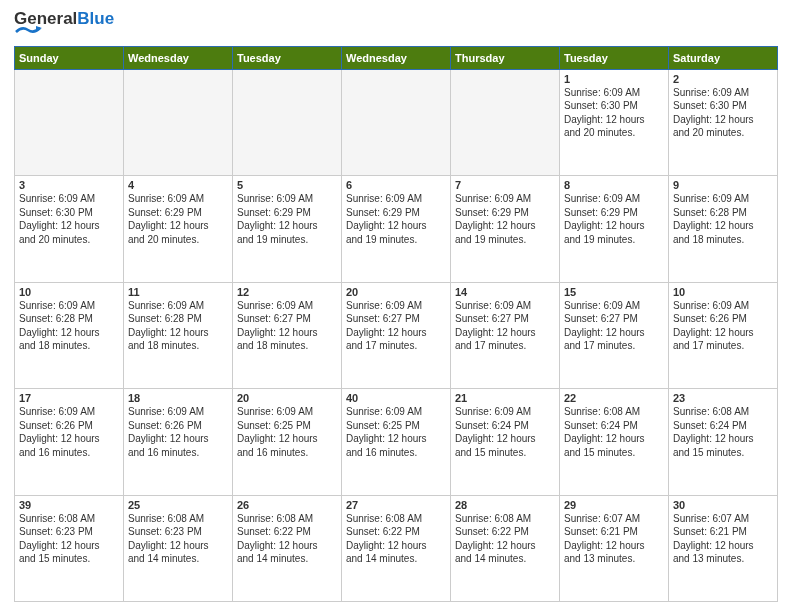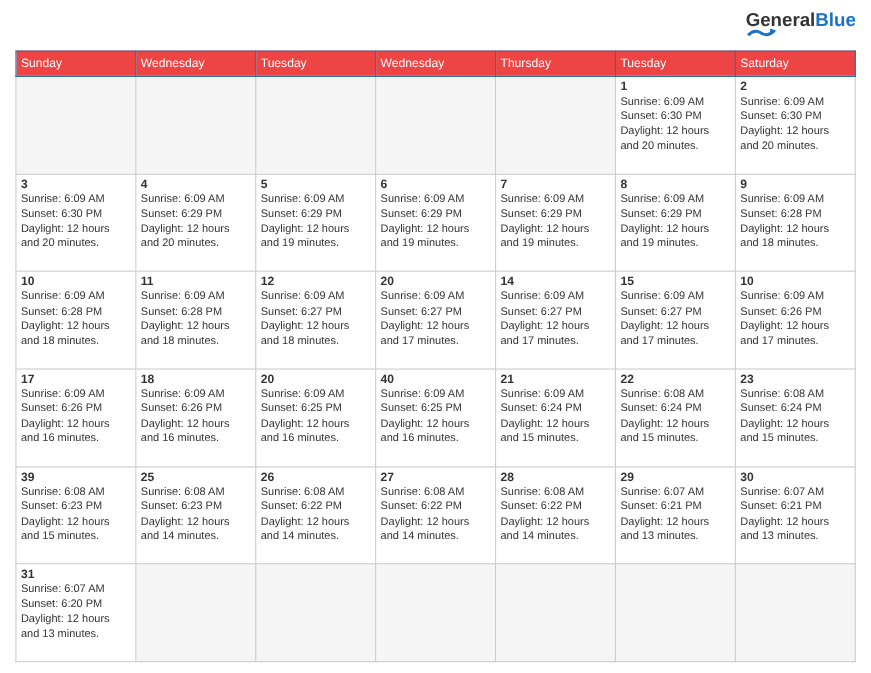--- a/index.html
+++ b/index.html
@@ -12,21 +12,21 @@
     }
     .page {
       width: 792px;
       height: 612px;
       padding: 10px 14px 10px 14px;
       display: flex;
       flex-direction: column;
     }
     .header {
       display: flex;
-      justify-content: flex-end;
+      justify-content: flex-start;
       align-items: flex-start;
       margin-bottom: 8px;
     }
     .logo {
       display: flex;
       align-items: center;
       gap: 4px;
     }
     .title-block {
       text-align: right;
@@ -42,24 +42,24 @@
       color: #555;
     }
     .calendar {
       flex: 1;
       border: 1px solid #ccc;
       border-collapse: collapse;
       width: 100%;
       table-layout: fixed;
     }
     .calendar th {
-      background-color: #ef4444;
+      background-color: #4d7c0f;
       color: #fff;
       font-size: 11px;
-      font-weight: normal;
+      font-weight: bold;
       padding: 5px 4px;
       text-align: left;
       border: 1px solid #2b6cb0;
     }
     .calendar td {
       border: 1px solid #ccc;
       vertical-align: top;
       padding: 3px 4px;
       font-size: 9.5px;
       color: #333;
@@ -311,29 +311,15 @@
 Sunset: 6:21 PM
 Daylight: 12 hours and 13 minutes.</div>
           </td>
           <td>
             <span class="day-num">30</span>
             <div class="day-info">Sunrise: 6:07 AM
 Sunset: 6:21 PM
 Daylight: 12 hours and 13 minutes.</div>
           </td>
         </tr>
-        <tr>
-          <td>
-            <span class="day-num">31</span>
-            <div class="day-info">Sunrise: 6:07 AM
-Sunset: 6:20 PM
-Daylight: 12 hours and 13 minutes.</div>
-          </td>
-          <td class="empty"></td>
-          <td class="empty"></td>
-          <td class="empty"></td>
-          <td class="empty"></td>
-          <td class="empty"></td>
-          <td class="empty"></td>
-        </tr>
       </tbody>
   </table>
 </div>
 
 </body></html>

